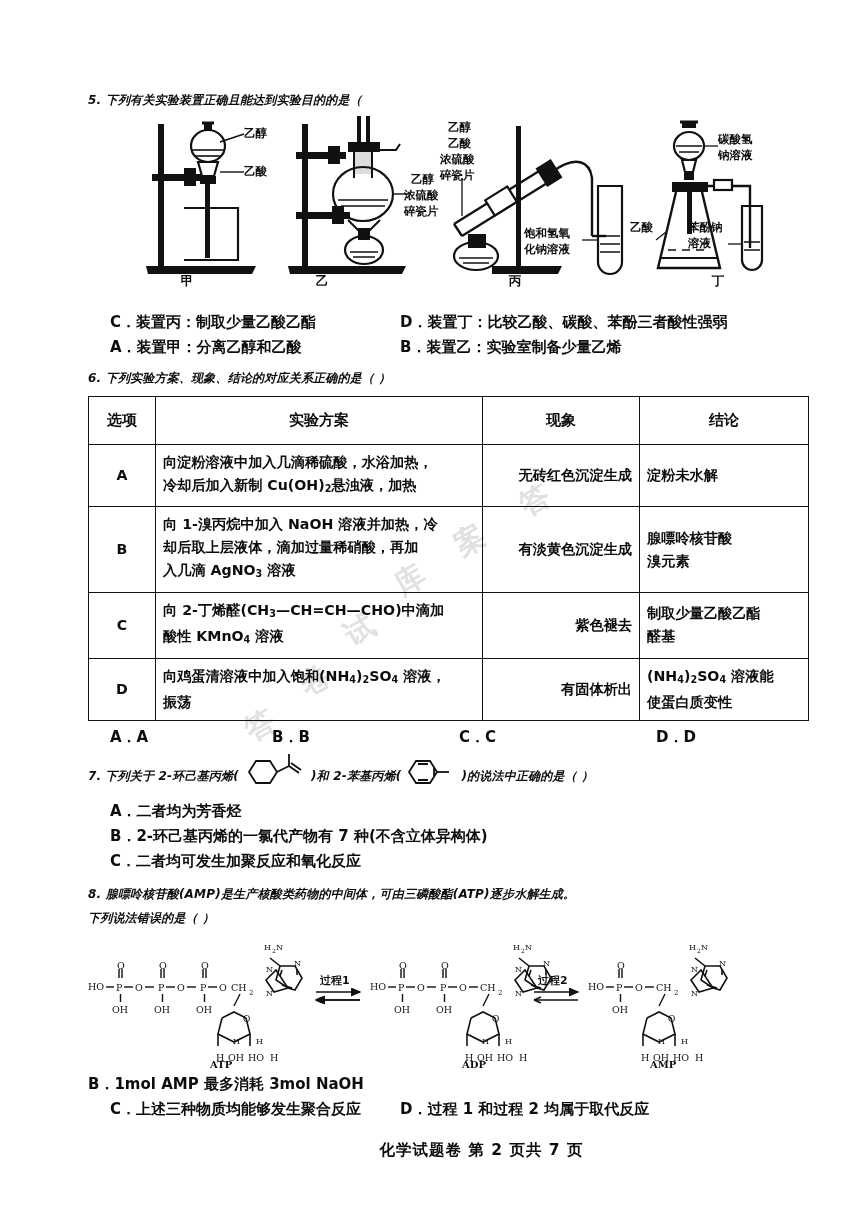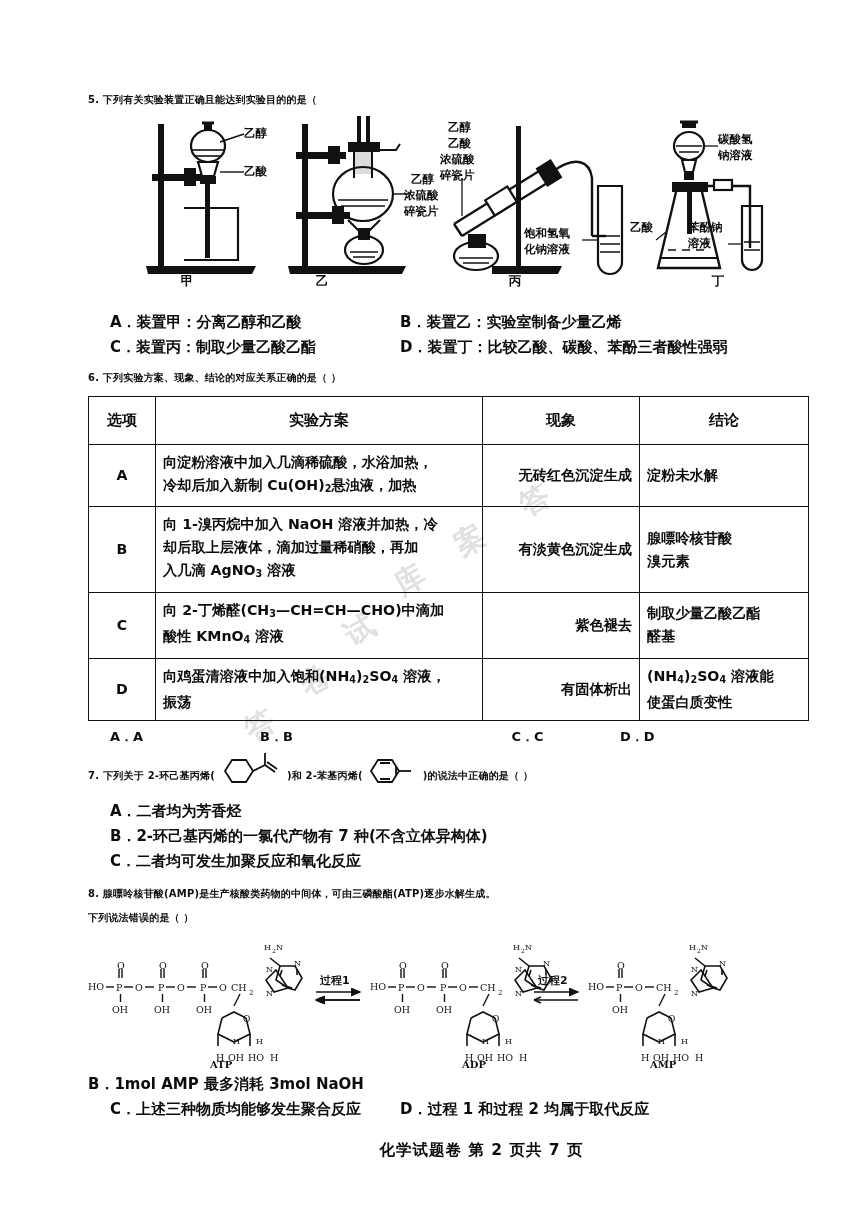--- a/index.html
+++ b/index.html
@@ -6,21 +6,21 @@
   html,body{margin:0;padding:0;background:#ffffff;}
   body{
     width:867px;height:1226px;position:relative;overflow:hidden;
     font-family:"DejaVu Sans","Liberation Sans",sans-serif;
     color:#0d0d0d;
   }
   .page{position:absolute;left:0;top:0;width:867px;height:1226px;}
   .content{position:absolute;left:88px;top:88px;width:700px;}
 
   
-  .qline{font-size:10px;line-height:24px;letter-spacing:.2px;font-weight:600;}
+  .qline{font-size:12px;line-height:24px;letter-spacing:.2px;font-weight:600;font-style:italic;}
   .qnum{font-weight:700;}
   .opts{font-size:15px;line-height:25px;font-weight:600;}
   .opt-row{display:flex;}
   .opt{white-space:nowrap;font-weight:600;}
   .indent{padding-left:22px;}
   sub{font-size:.68em;vertical-align:-.25em;}
 
   
   .apparatus{position:relative;height:192px;margin-top:4px;}
   .app{position:absolute;top:0;}
@@ -41,25 +41,25 @@
     font-size:14.2px;line-height:23px;font-weight:600;
     vertical-align:middle;
   }
   table.exp th{text-align:center;font-size:15px;padding:12px 4px;}
   .c-opt{width:58px;text-align:center;font-size:15px;font-weight:600;}
   .c-plan{width:318px;}
   .c-phen{width:148px;text-align:right;}
   .c-conc{width:160px;}
 
   
-  .ansrow{display:flex;margin-top:7px;font-size:13px;font-weight:600;}
+  .ansrow{display:flex;margin-top:7px;font-size:15px;font-weight:600;gap:12px;}
   .ansrow span{display:block;}
   .a1{width:150px;padding-left:22px;}
   .a2{width:175px;}
-  .a3{width:185px;text-align:center;}
+  .a3{width:185px;}
   .a4{width:120px;}
 
   
   .inline-svg{display:inline-block;vertical-align:middle;}
 
   
   .scheme{margin-top:6px;}
   .scheme svg{display:block;}
 
   
@@ -217,26 +217,26 @@
         <span class="lbl" style="position:absolute;left:70px;top:32px;">钠溶液</span>
         <span class="lbl" style="position:absolute;left:-18px;top:104px;">乙酸</span>
         <span class="lbl" style="position:absolute;left:40px;top:104px;">苯酚钠</span>
         <span class="lbl" style="position:absolute;left:40px;top:120px;">溶液</span>
         <div class="app-cap" style="left:-10px;">丁</div>
       </div>
     </div>
 
     <div class="opts" style="margin-top:2px;">
       <div class="opt-row">
+        <span class="opt indent" style="width:290px;">C．装置丙：制取少量乙酸乙酯</span>
+        <span class="opt">D．装置丁：比较乙酸、碳酸、苯酚三者酸性强弱</span>
+      </div>
+      <div class="opt-row">
         <span class="opt indent" style="width:290px;">A．装置甲：分离乙醇和乙酸</span>
         <span class="opt">B．装置乙：实验室制备少量乙烯</span>
-      </div>
-      <div class="opt-row">
-        <span class="opt indent" style="width:290px;">C．装置丙：制取少量乙酸乙酯</span>
-        <span class="opt">D．装置丁：比较乙酸、碳酸、苯酚三者酸性强弱</span>
       </div>
     </div>
 
     <div class="qline" style="margin-top:6px;">
       <span class="qnum">6.</span>
       <span>下列实验方案、现象、结论的对应关系正确的是（      ）</span>
     </div>
 
     <table class="exp">
       <thead>

